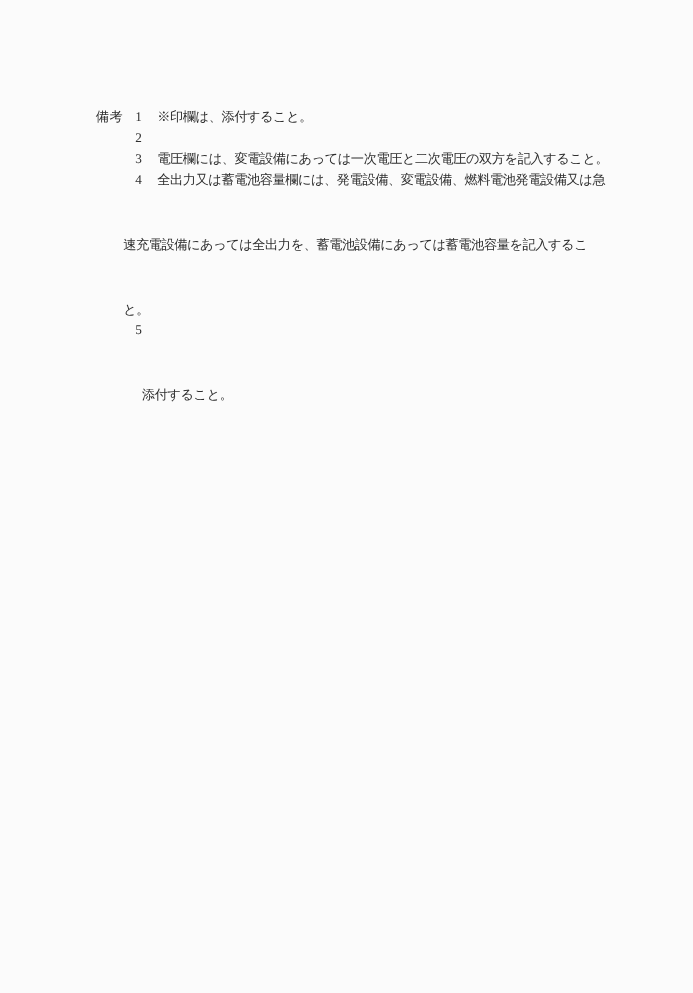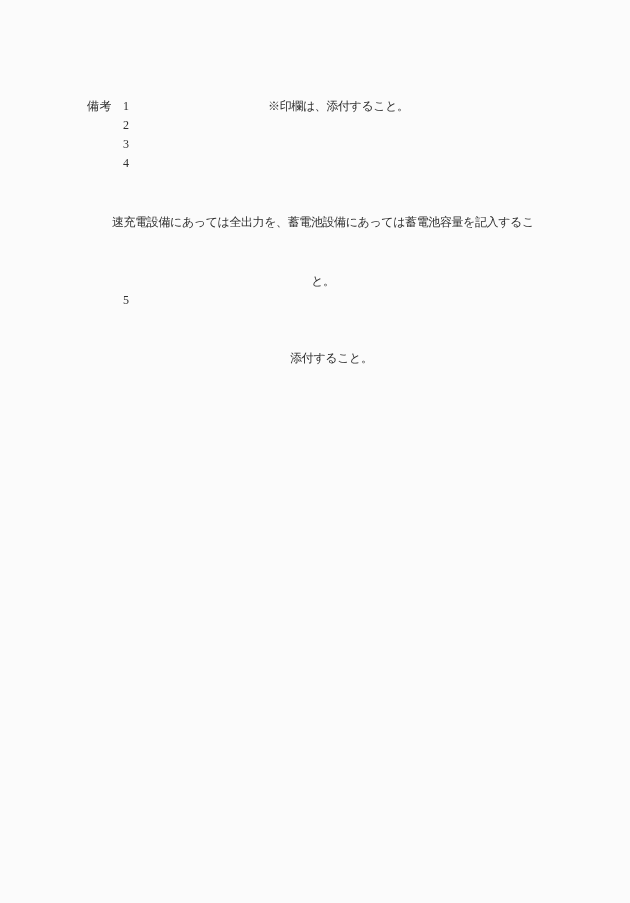--- a/index.html
+++ b/index.html
@@ -1,15 +1,15 @@
 <!DOCTYPE html>
 <html><head>
 <meta charset="utf-8">
 <style>
-  * { margin: 0; padding: 0; box-sizing: border-box; text-align: center; }
+  * { margin: 0; padding: 0; box-sizing: border-box; }
   html, body {
     width: 630px;
     height: 903px;
     overflow: hidden;
   }
   body {
     background: #fbfbfb;
     color: #2e2e2e;
     font-family: "Liberation Serif", "DejaVu Serif", serif;
   }
@@ -52,41 +52,40 @@
     left: 11px; 
     top: 0;
     letter-spacing: 0;
   }
   .item .line.cont {
     padding-left: 0; 
     margin-top: 40px;
   }
   .item:nth-child(5) .line.cont {
     padding-left: 17px; 
-    font-family: Liberation Mono, monospace;
   }
 </style>
 </head>
 <body>
 
 <div class="page">
   <div class="notes">
     <div class="notes-label">備考</div>
     <div class="notes-list">
         <div class="item">
           <div class="line first"><span class="num">1</span><span>※印欄は、添付すること。</span></div>
         </div>
         <div class="item">
           <div class="line first"><span class="num">2</span></div>
         </div>
         <div class="item">
-          <div class="line first"><span class="num">3</span></div>
+          <div class="line first"><span class="num">3</span><span>電圧欄には、変電設備にあっては一次電圧と二次電圧の双方を記入すること。</span></div>
         </div>
         <div class="item">
-          <div class="line first"><span class="num">4</span></div>
+          <div class="line first"><span class="num">4</span><span>全出力又は蓄電池容量欄には、発電設備、変電設備、燃料電池発電設備又は急</span></div>
           <div class="line cont">速充電設備にあっては全出力を、蓄電池設備にあっては蓄電池容量を記入するこ</div>
           <div class="line cont">と。</div>
         </div>
         <div class="item">
           <div class="line first"><span class="num">5</span></div>
           <div class="line cont">添付すること。</div>
         </div>
       </div>
   </div>
 </div>

